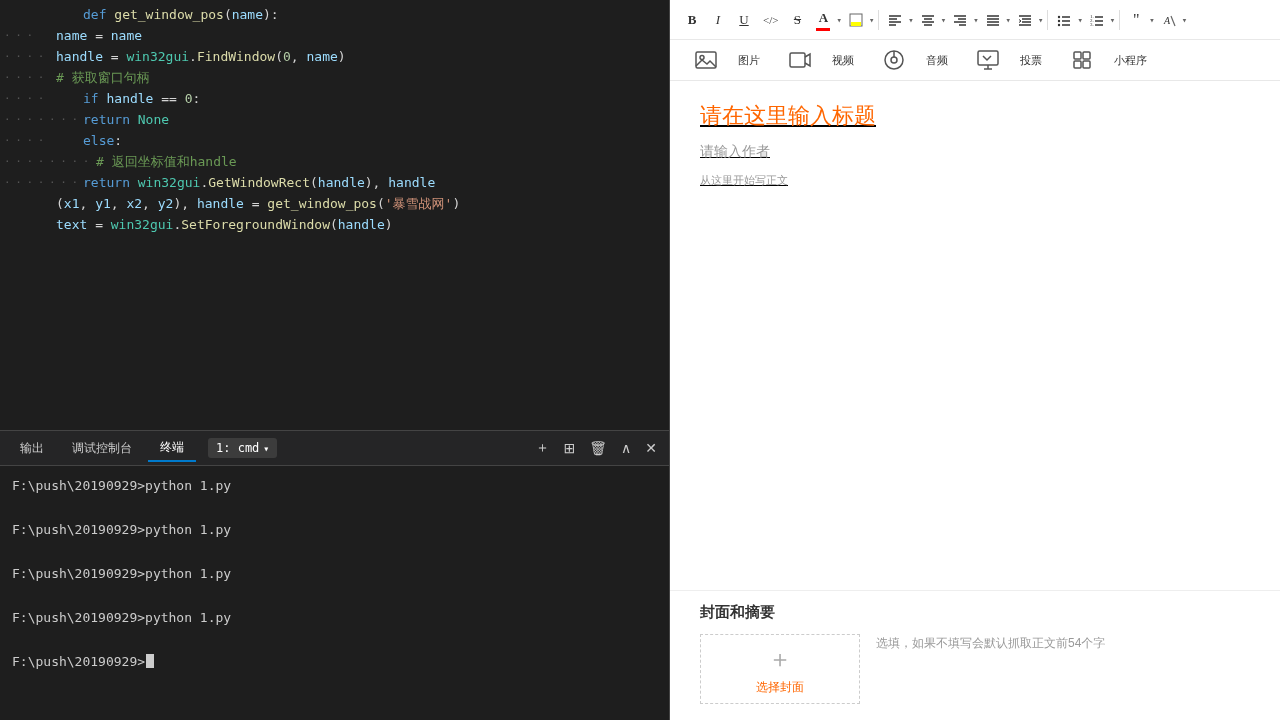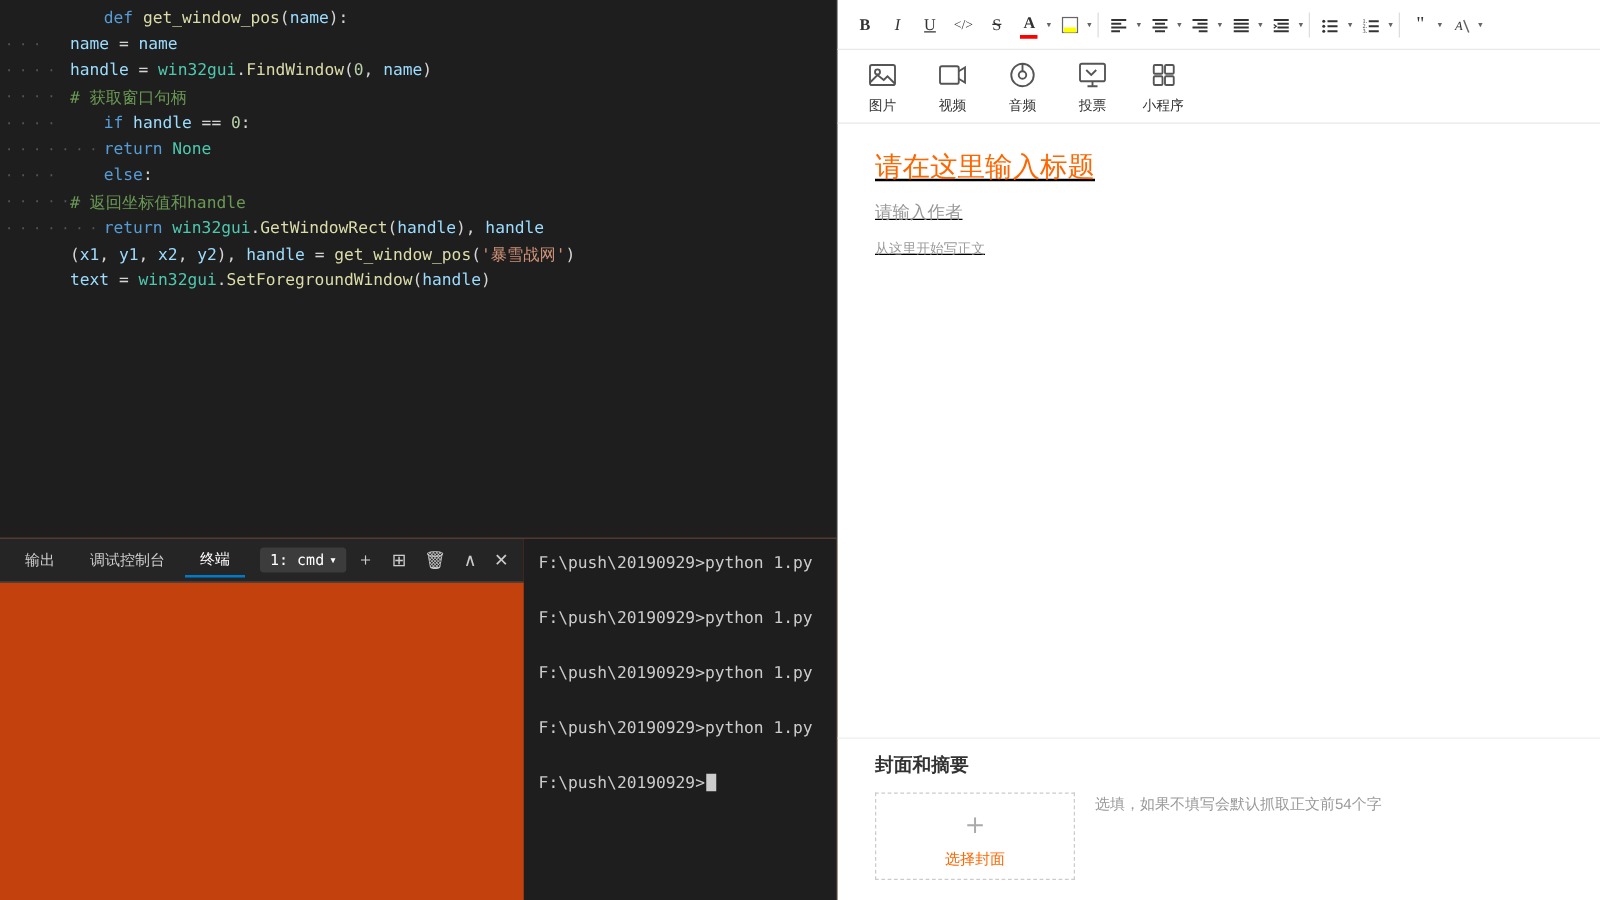--- a/index.html
+++ b/index.html
@@ -53,23 +53,23 @@
     .var { color: #9cdcfe; }
     .str { color: #ce9178; }
     .num { color: #b5cea8; }
     .comment { color: #6a9955; }
     .op { color: #d4d4d4; }
     .builtin { color: #4ec9b0; }
 
     
     #terminal-panel {
       height: 290px;
-      background: #c2410c;
-      display: flex;
-      flex-direction: row;
+      background: #404040;
+      display: flex;
+      flex-direction: column;
       border-top: 1px solid #444;
     }
 
     #terminal-tabs {
       display: flex;
       align-items: center;
       background: #252526;
       height: 35px;
       padding: 0 8px;
       border-bottom: 1px solid #444;
@@ -230,23 +230,23 @@
     #media-toolbar {
       display: flex;
       align-items: center;
       padding: 6px 20px;
       border-bottom: 1px solid #e8e8e8;
       gap: 24px;
     }
 
     .media-btn {
       display: flex;
-      flex-direction: column;
-      align-items: center;
-      gap: 3px;
+      flex-direction: row;
+      align-items: center;
+      gap: 16px;
       cursor: pointer;
       background: none;
       border: none;
       color: #333;
       font-size: 11px;
       font-family: 'Microsoft YaHei', sans-serif;
     }
 
     .media-btn .icon-wrap {
       width: 32px;
@@ -348,21 +348,21 @@
 
   <div id="code-editor">
 
   <div class="code-line"><span class="line-dots"></span><span class="code-content"><span style="display: inline;"><span class="kw">def</span> <span class="fn">get_window_pos</span>(<span class="var">name</span>):</span></span></div>
       <div class="code-line"><span class="line-dots">· · ·</span><span class="code-content"><span style="display: inline;"><span class="var">name</span> <span class="op">=</span> <span class="var">name</span></span></span></div>
       <div class="code-line"><span class="line-dots">· · · ·</span><span class="code-content"><span style="display: inline;"><span class="var">handle</span> <span class="op">=</span> <span class="builtin">win32gui</span>.<span class="fn">FindWindow</span>(<span class="num">0</span>, <span class="var">name</span>)</span></span></div>
       <div class="code-line"><span class="line-dots">· · · ·</span><span class="code-content"><span style="display: inline;"><span class="comment"># 获取窗口句柄</span></span></span></div>
       <div class="code-line"><span class="line-dots">· · · ·</span><span class="code-content"><span style="display: inline;"><span class="kw">if</span> <span class="var">handle</span> <span class="op">==</span> <span class="num">0</span>:</span></span></div>
       <div class="code-line"><span class="line-dots">· · · · · · · ·</span><span class="code-content"><span style="display: inline;"><span class="kw">return</span> <span class="builtin">None</span></span></span></div>
       <div class="code-line"><span class="line-dots">· · · ·</span><span class="code-content"><span style="display: inline;"><span class="kw">else</span>:</span></span></div>
-      <div class="code-line"><span class="line-dots">· · · · · · · ·</span><span class="code-content"><span style="display: inline;"><span class="comment"># 返回坐标值和handle</span></span></span></div>
+      <div class="code-line"><span class="line-dots">· · · · · · · ·</span><span class="code-content"><span style="display: inline; margin-left: 40px;"><span class="comment"># 返回坐标值和handle</span></span></span></div>
       <div class="code-line"><span class="line-dots">· · · · · · · ·</span><span class="code-content"><span style="display: inline;"><span class="kw">return</span> <span class="builtin">win32gui</span>.<span class="fn">GetWindowRect</span>(<span class="var">handle</span>), <span class="var">handle</span></span></span></div>
       <div class="code-line"><span class="line-dots"></span><span class="code-content"><span style="display: inline;">(<span class="var">x1</span>, <span class="var">y1</span>, <span class="var">x2</span>, <span class="var">y2</span>), <span class="var">handle</span> <span class="op">=</span> <span class="fn">get_window_pos</span>(<span class="str">'暴雪战网'</span>)</span></span></div>
       <div class="code-line"><span class="line-dots"></span><span class="code-content"><span style="display: inline;"><span class="var">text</span> <span class="op">=</span> <span class="builtin">win32gui</span>.<span class="fn">SetForegroundWindow</span>(<span class="var">handle</span>)</span></span></div>
     </div>
 
   <div id="terminal-panel">
     <div id="terminal-tabs">
       <button class="term-tab">输出</button>
       <button class="term-tab">调试控制台</button>
       <button class="term-tab active">终端</button>

